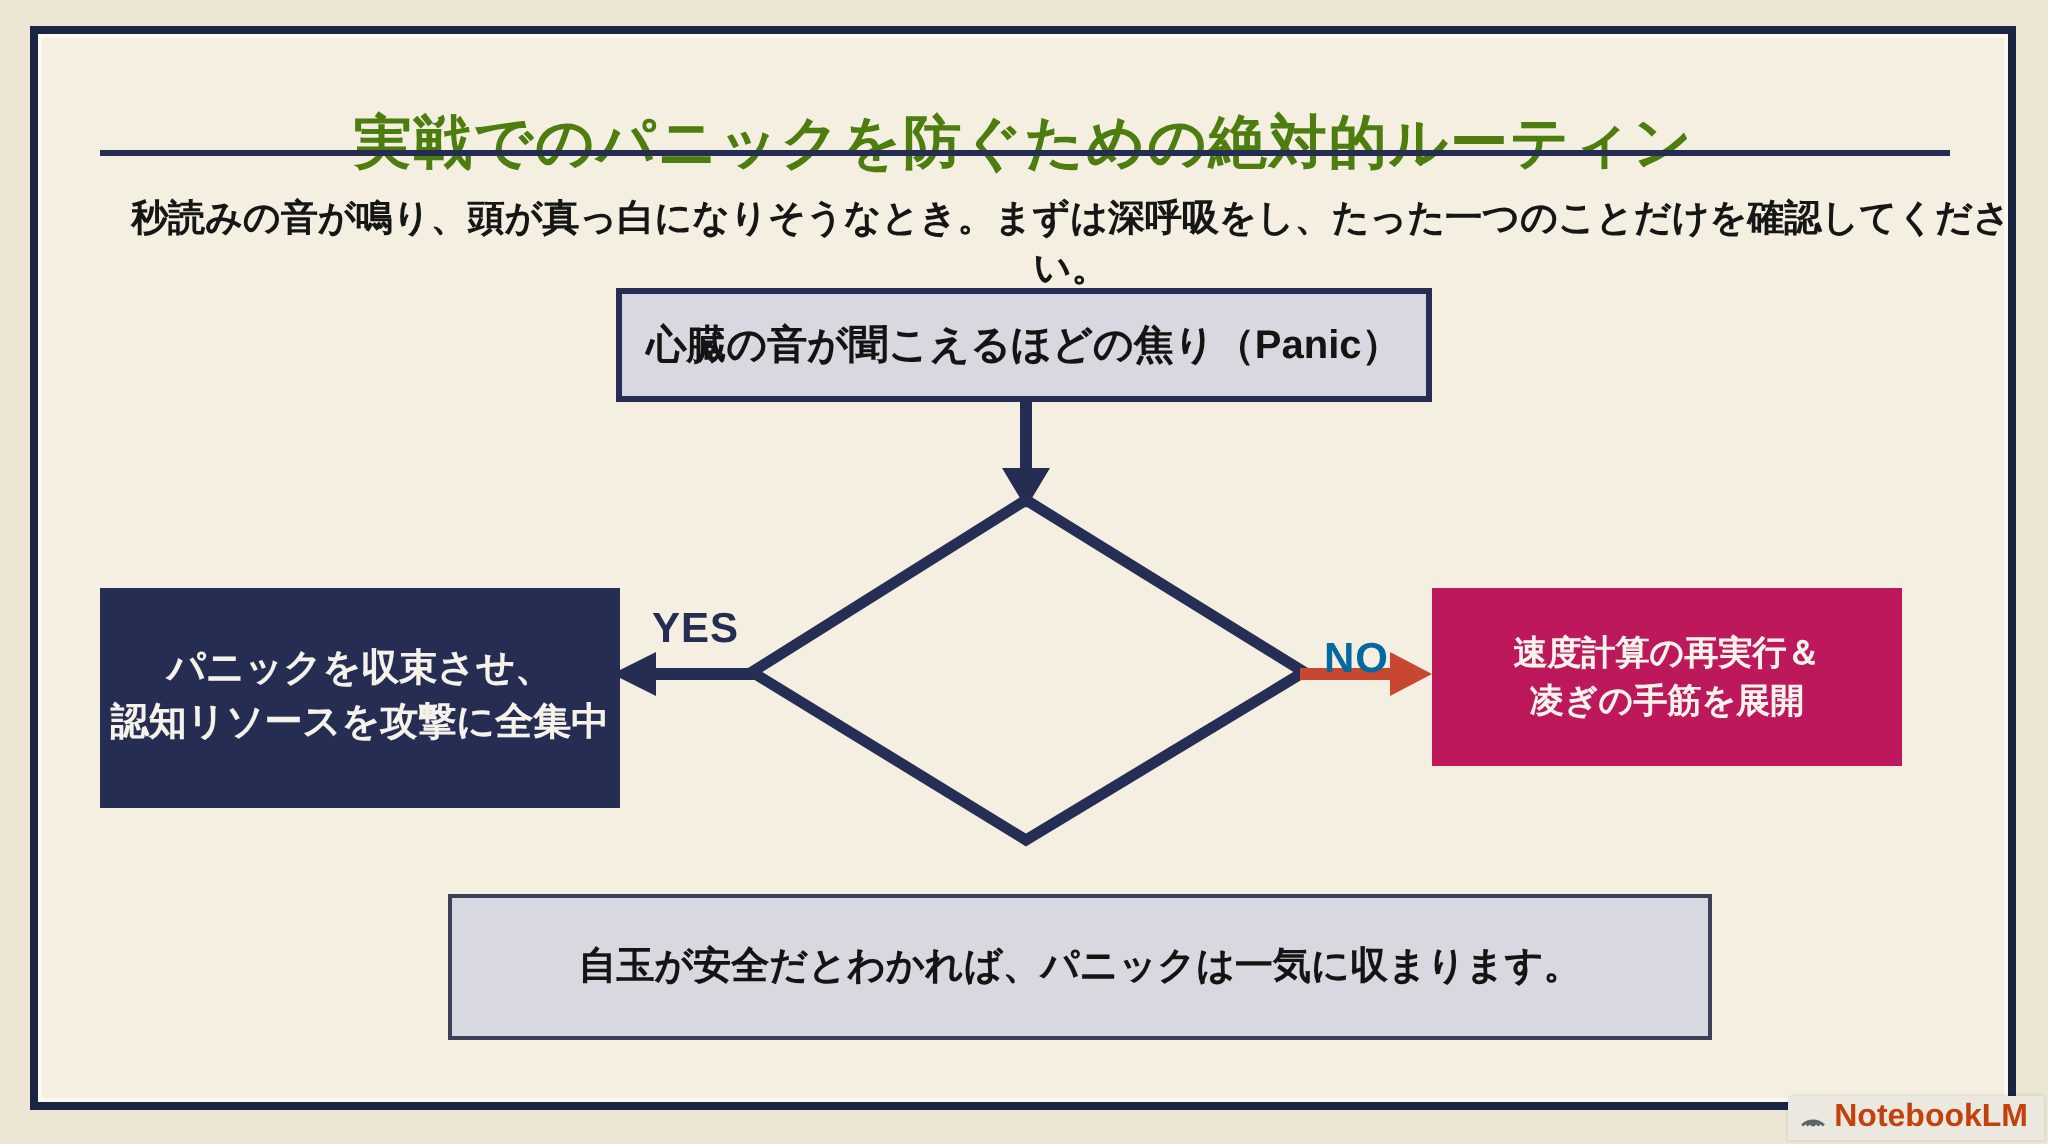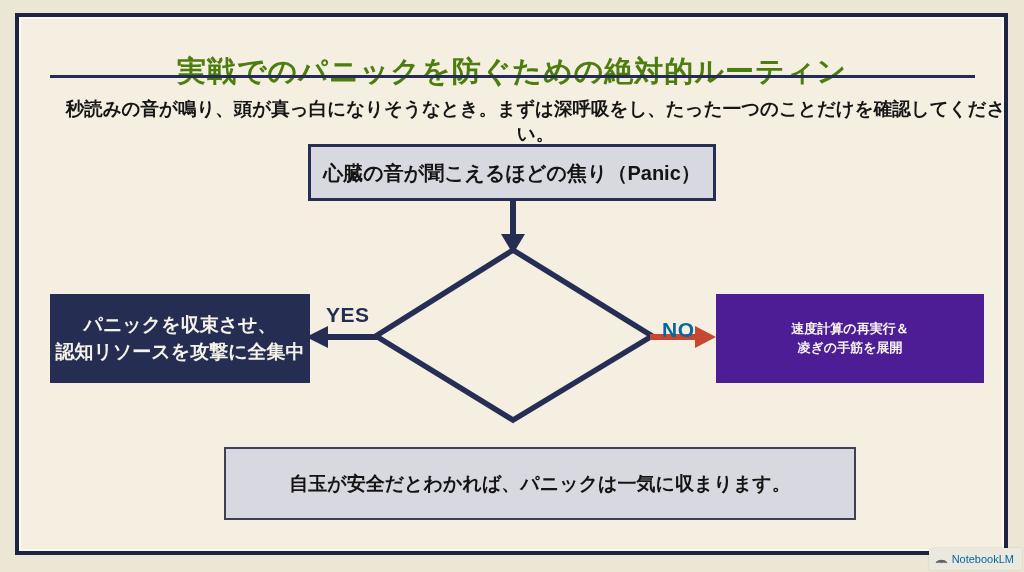--- a/index.html
+++ b/index.html
@@ -56,31 +56,31 @@
   .start-box {
     left: 308px; top: 144px;
     width: 408px; height: 57px;
     background: #d8d8e0;
     border: 3px solid #272e55;
     font-size: 20px;
     color: #141414;
   }
   .yes-box {
     left: 50px; top: 294px;
-    width: 260px; height: 89px;
+    width: 260px; height: 110px;
     background: #262d53;
     color: #f5f2ea;
     font-size: 19px;
   }
   .no-box {
     left: 716px; top: 294px;
-    width: 268px; height: 89px;
-    background: #4c1d95;
+    width: 235px; height: 89px;
+    background: #be185d;
     color: #f8f4ec;
-    font-size: 13px;
+    font-size: 17px;
   }
   .note-box {
     left: 224px; top: 447px;
     width: 632px; height: 73px;
     background: #d8d8e0;
     border: 2px solid #3c4158;
     font-size: 19px;
     color: #141414;
     line-height: 1.55;
   }
@@ -114,23 +114,23 @@
     height: 22px;
     padding: 0 8px 0 6px;
     display: flex;
     align-items: center;
     gap: 4px;
     background: #ebe8df;
     border-radius: 4px 0 0 0;
     box-shadow: 0 0 2px rgba(0,0,0,0.15);
   }
   .watermark span {
-    font-size: 11px;
-    font-weight: 400;
-    color: #0369a1;
+    font-size: 16px;
+    font-weight: 700;
+    color: #c2410c;
   }
 </style>
 </head>
 <body>
 
 <div class="frame"></div>
 
 <h1 class="title">実戦でのパニックを防ぐための絶対的ルーティン</h1>
 <div class="title-rule"></div>
 <p class="subtitle">秒読みの音が鳴り、頭が真っ白になりそうなとき。まずは深呼吸をし、たった一つのことだけを確認してください。</p>

